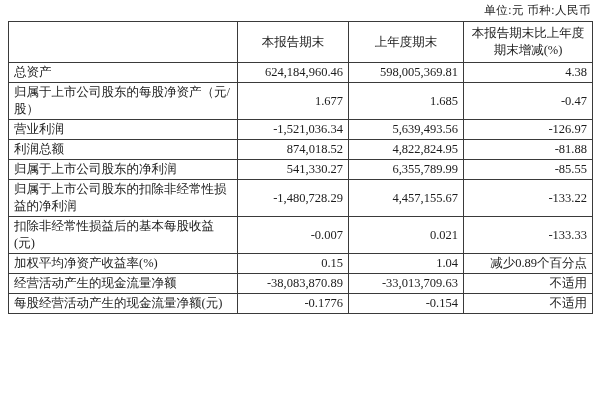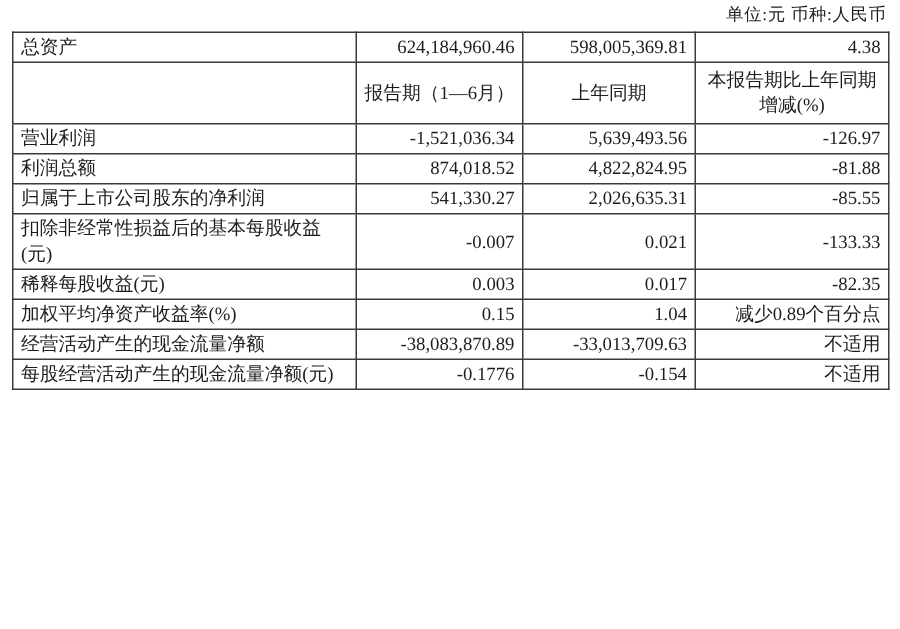--- a/index.html
+++ b/index.html
@@ -67,64 +67,70 @@
 
   <table class="fin-table">
     <colgroup>
       <col class="col-label">
         <col class="col-current">
         <col class="col-prev">
         <col class="col-change">
     </colgroup>
     <tbody>
 
+      <tr>
+        <th class="head"></th>
+        <th class="head">本报告期末</th>
+        <th class="head">上年度期末</th>
+        <th class="head">本报告期末比上年度期末增减(%)</th>
+      </tr>
 
       <tr>
         <td class="label">总资产</td>
         <td class="num">624,184,960.46</td>
         <td class="num">598,005,369.81</td>
         <td class="num">4.38</td>
       </tr>
+      <tr>
+        <td class="label">归属于上市公司股东的每股净资产（元/股）</td>
+        <td class="num">1.677</td>
+        <td class="num">1.685</td>
+        <td class="num">-0.47</td>
+      </tr>
 
-      <tr>
-        <th class="head"></th>
-        <th class="head">报告期（1—6月）</th>
-        <th class="head">上年同期</th>
-        <th class="head">本报告期比上年同期增减(%)</th>
-      </tr>
 
       <tr>
         <td class="label">营业利润</td>
         <td class="num">-1,521,036.34</td>
         <td class="num">5,639,493.56</td>
         <td class="num">-126.97</td>
       </tr>
       <tr>
         <td class="label">利润总额</td>
         <td class="num">874,018.52</td>
         <td class="num">4,822,824.95</td>
         <td class="num">-81.88</td>
       </tr>
       <tr>
         <td class="label">归属于上市公司股东的净利润</td>
         <td class="num">541,330.27</td>
-        <td class="num">2,026,635.31</td>
+        <td class="num">6,355,789.99</td>
         <td class="num">-85.55</td>
+      </tr>
+      <tr>
+        <td class="label">归属于上市公司股东的扣除非经常性损益的净利润</td>
+        <td class="num">-1,480,728.29</td>
+        <td class="num">4,457,155.67</td>
+        <td class="num">-133.22</td>
       </tr>
       <tr>
         <td class="label">扣除非经常性损益后的基本每股收益(元)</td>
         <td class="num">-0.007</td>
         <td class="num">0.021</td>
         <td class="num">-133.33</td>
-      </tr>
-      <tr>
-        <td class="label">稀释每股收益(元)</td>
-        <td class="num">0.003</td>
-        <td class="num">0.017</td>
-        <td class="num">-82.35</td>
       </tr>
       <tr>
         <td class="label">加权平均净资产收益率(%)</td>
         <td class="num">0.15</td>
         <td class="num">1.04</td>
         <td class="num">减少0.89个百分点</td>
       </tr>
       <tr>
         <td class="label">经营活动产生的现金流量净额</td>
         <td class="num">-38,083,870.89</td>

